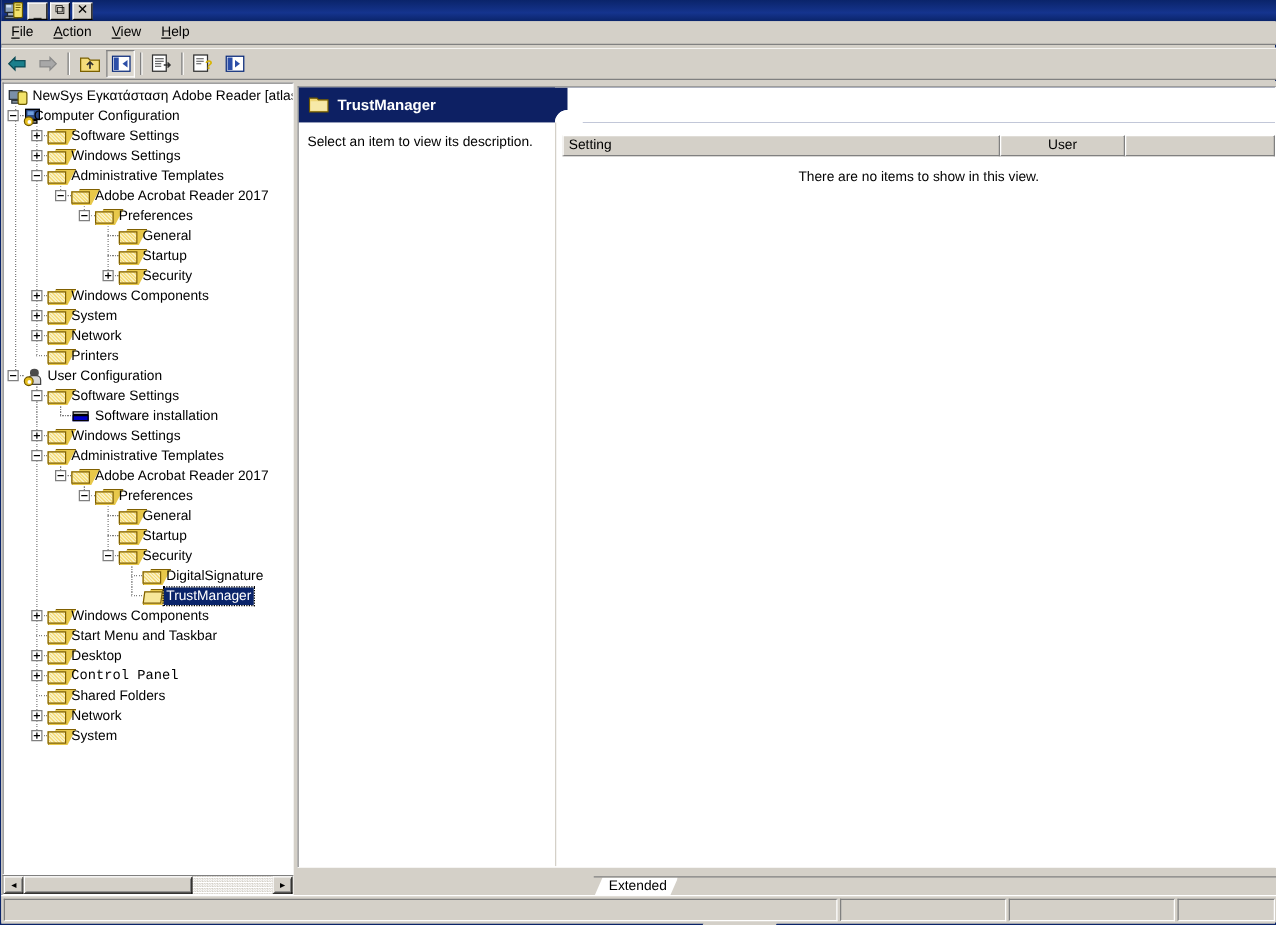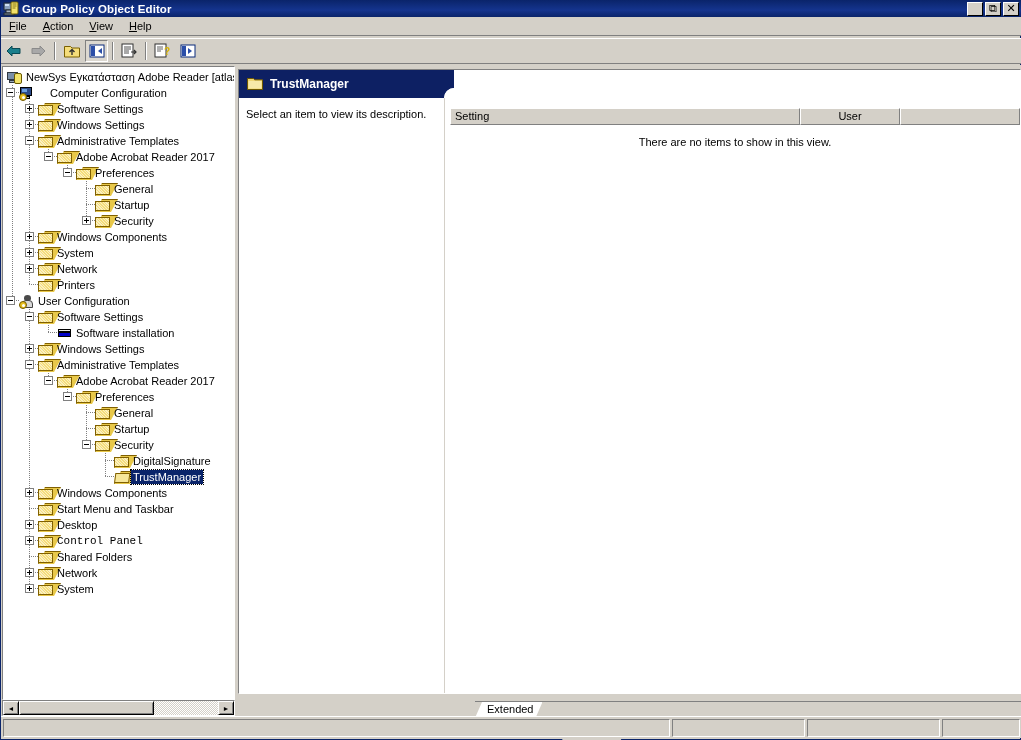--- a/index.html
+++ b/index.html
@@ -362,21 +362,20 @@
     <div class="title-icon">
       <svg width="16" height="16" viewBox="0 0 16 16">
         <rect x="1" y="2" width="9" height="7" fill="#8aa0bc" stroke="#202830"></rect>
         <rect x="2" y="3" width="4" height="2" fill="#cfe0f4"></rect>
         <rect x="3" y="9" width="6" height="3" fill="#aab6c4" stroke="#202830"></rect>
         <rect x="1" y="12" width="10" height="2" fill="#7d8a98" stroke="#202830"></rect>
         <rect x="8" y="1" width="7" height="12" rx="1" fill="#f3e26a" stroke="#6b5a00"></rect>
         <path d="M9.5 3h4M9.5 5h4M9.5 7h3" stroke="#6b5a00" stroke-width="0.8"></path>
       </svg>
     </div>
-    <div class="title-text">Group Policy Object Editor</div>
     <div class="win-btns">
       <div class="win-btn wb-min">
           <span>_</span>
         </div>
       <div class="win-btn wb-max">
           <span>⧉</span>
         </div>
       <div class="win-btn wb-close">
           <span>✕</span>
         </div>
@@ -468,21 +467,21 @@
           <div class="trow" style="top: 18px; position: absolute; left: 0px; width: 100%;">
             <div class="hline" style="left: 13px; top: 7px; width: 3px;"></div>
             <div class="twist" style="left: 3px;"></div>
             <div class="ticon" style="left: 16px;">
               <div class="ico-computer">
                 <div class="mon"></div>
                 <div class="stand"></div>
                 <div class="gear"></div>
               </div>
             </div>
-            <div class="tlabel" style="left: 45px;">Computer Configuration</div>
+            <div class="tlabel" style="left: 22px;">Computer Configuration</div>
           </div>
           <div class="trow" style="top: 34px; position: absolute; left: 0px; width: 100%;">
             <div class="hline" style="left: 32px; top: 7px; width: 3px;"></div>
             <div class="twist plus" style="left: 22px;"></div>
             <div class="ticon" style="left: 35px;">
               <div class="folder">
                 <div class="tab"></div>
                 <div class="body"></div>
               </div>
             </div>

